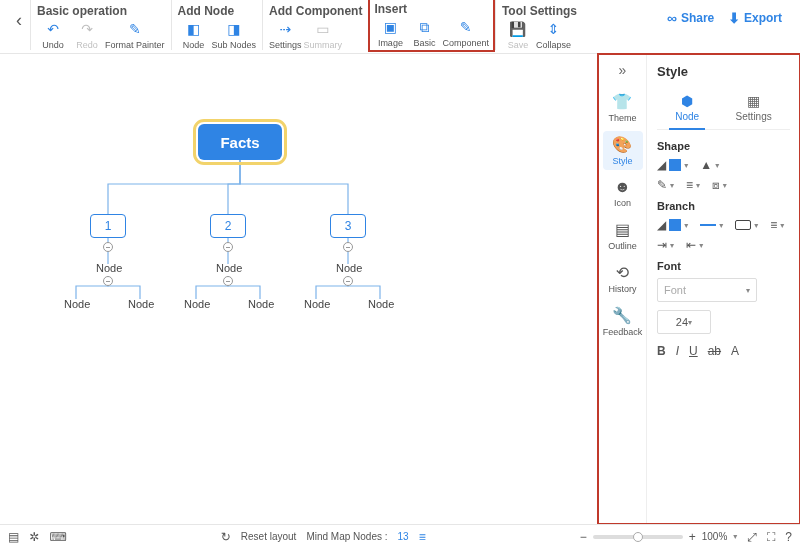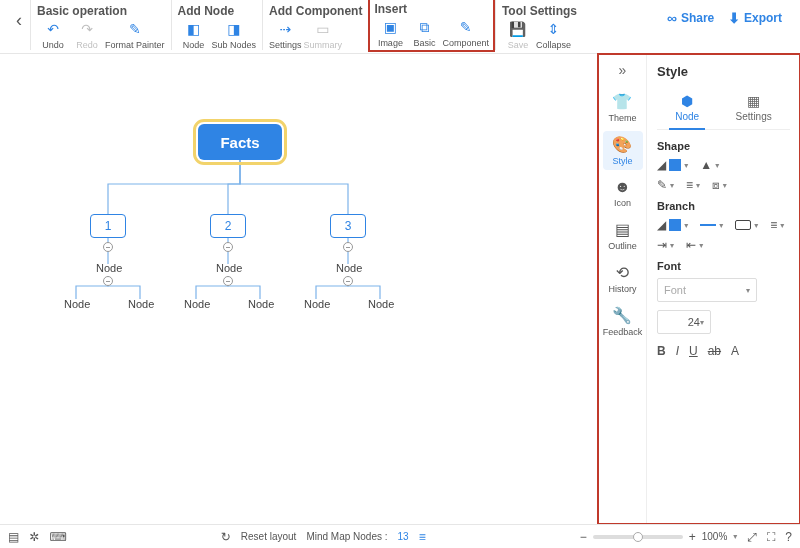--- a/index.html
+++ b/index.html
@@ -55,21 +55,21 @@
 
 .sect-hd { font-size:11px; font-weight:bold; color:#333; margin:8px 0 6px; }
 .row { display:flex; gap:12px; margin-bottom:6px; }
 .ctrl { display:flex; align-items:center; gap:3px; font-size:12px; color:#555; cursor:pointer; }
 .caret { font-size:8px; color:#888; }
 .swatch { width:12px; height:12px; background:#2f84e4; display:inline-block; }
 .rect-out { width:16px; height:10px; border:1.5px solid #444; border-radius:2px; display:inline-block; }
 .line { width:16px; height:0; border-top:2px solid #2f84e4; display:inline-block; }
 
 .font-input { width:100px; height:24px; border:1px solid #ddd; border-radius:2px; font-size:11px; color:#aaa; padding:0 6px; display:flex; align-items:center; justify-content:space-between; margin-bottom:8px; }
-.size-input { width:54px; height:24px; border:1px solid #ddd; border-radius:2px; font-size:11px; color:#555; padding:0 6px; display:flex; align-items:center; justify-content:flex-end; margin-bottom:10px; }
+.size-input { width:54px; height:24px; border:1px solid #ddd; border-radius:2px; font-size:11px; color:#555; padding:0 6px; display:flex; align-items:center; justify-content:center; margin-bottom:10px; }
 .fmt-row { display:flex; gap:10px; font-size:12px; color:#555; }
 .fmt-row span { cursor:pointer; }
 
 
 .bottombar { position:absolute; left:0; right:0; bottom:0; height:24px; border-top:1px solid #e6e6e6; display:flex; align-items:center; padding:0 8px; font-size:10px; color:#555; gap:10px; }
 .bb-left { display:flex; gap:10px; font-size:13px; color:#555; }
 .bb-spacer { flex:1; }
 .zoom { display:flex; align-items:center; gap:6px; }
 .ztrack { width:90px; height:4px; background:#ddd; border-radius:2px; position:relative; }
 .zthumb { position:absolute; left:50%; top:-3px; width:10px; height:10px; border:1px solid #aaa; border-radius:50%; background:#fff; transform:translateX(-50%); }

